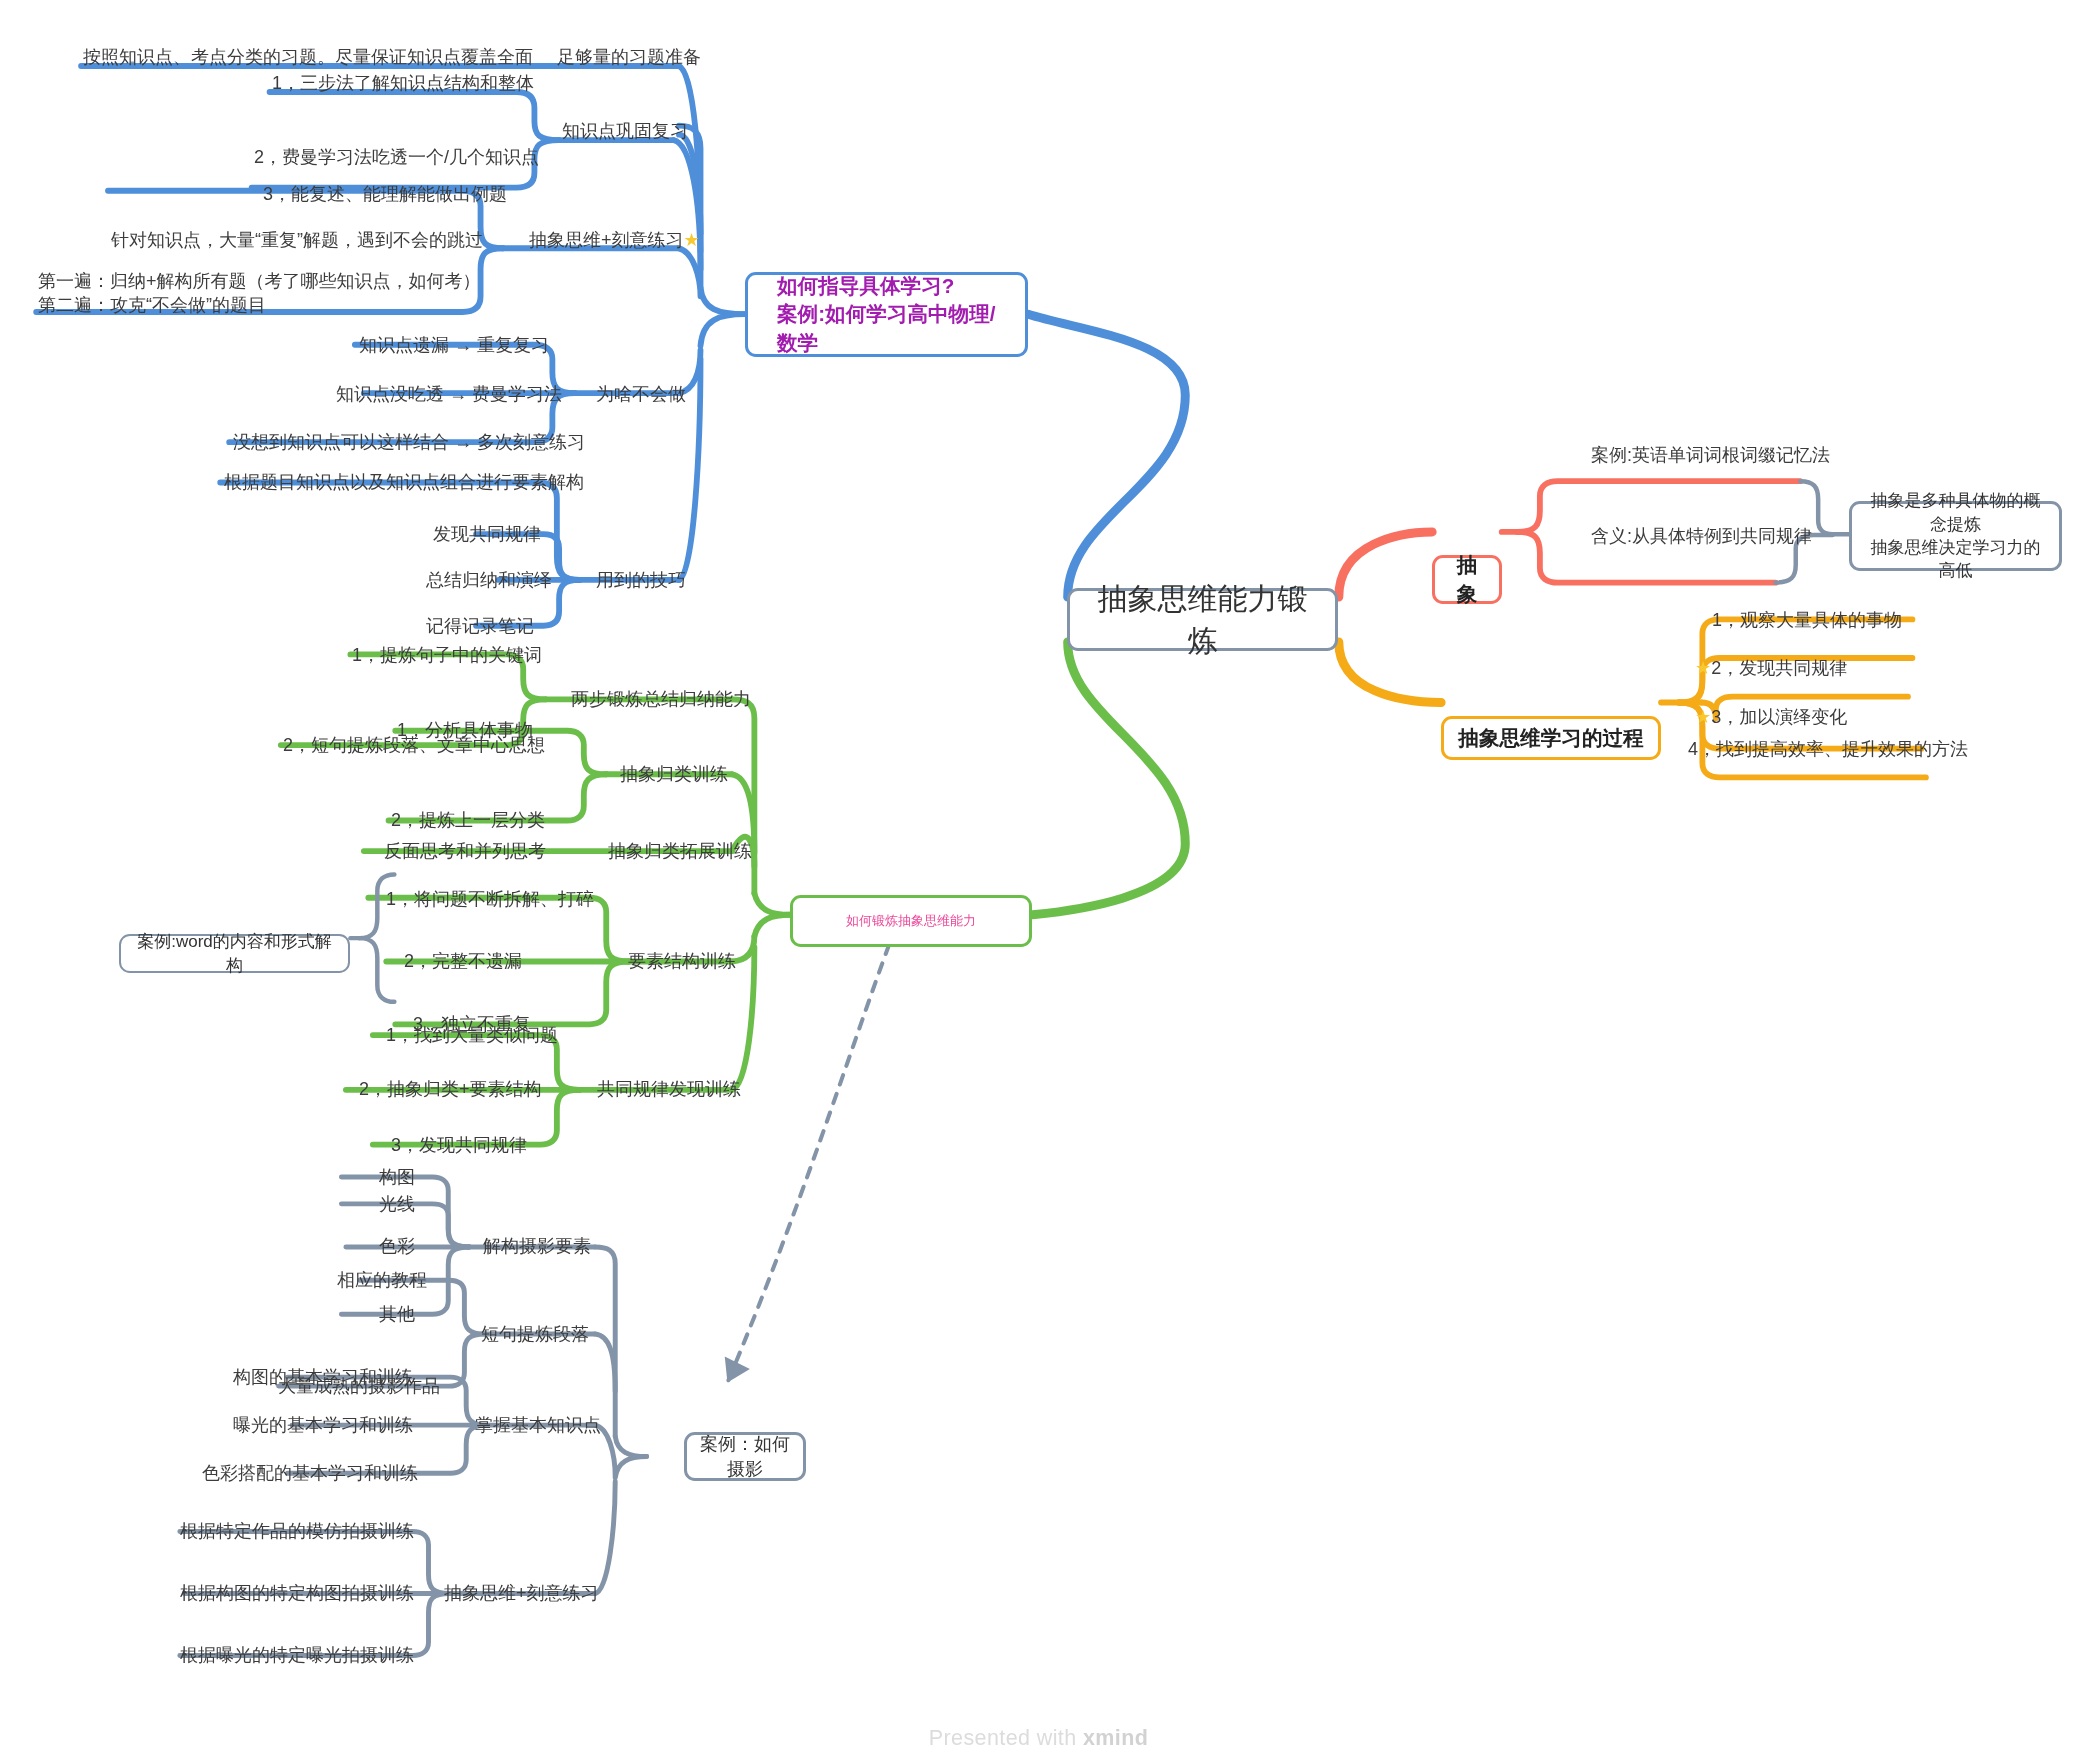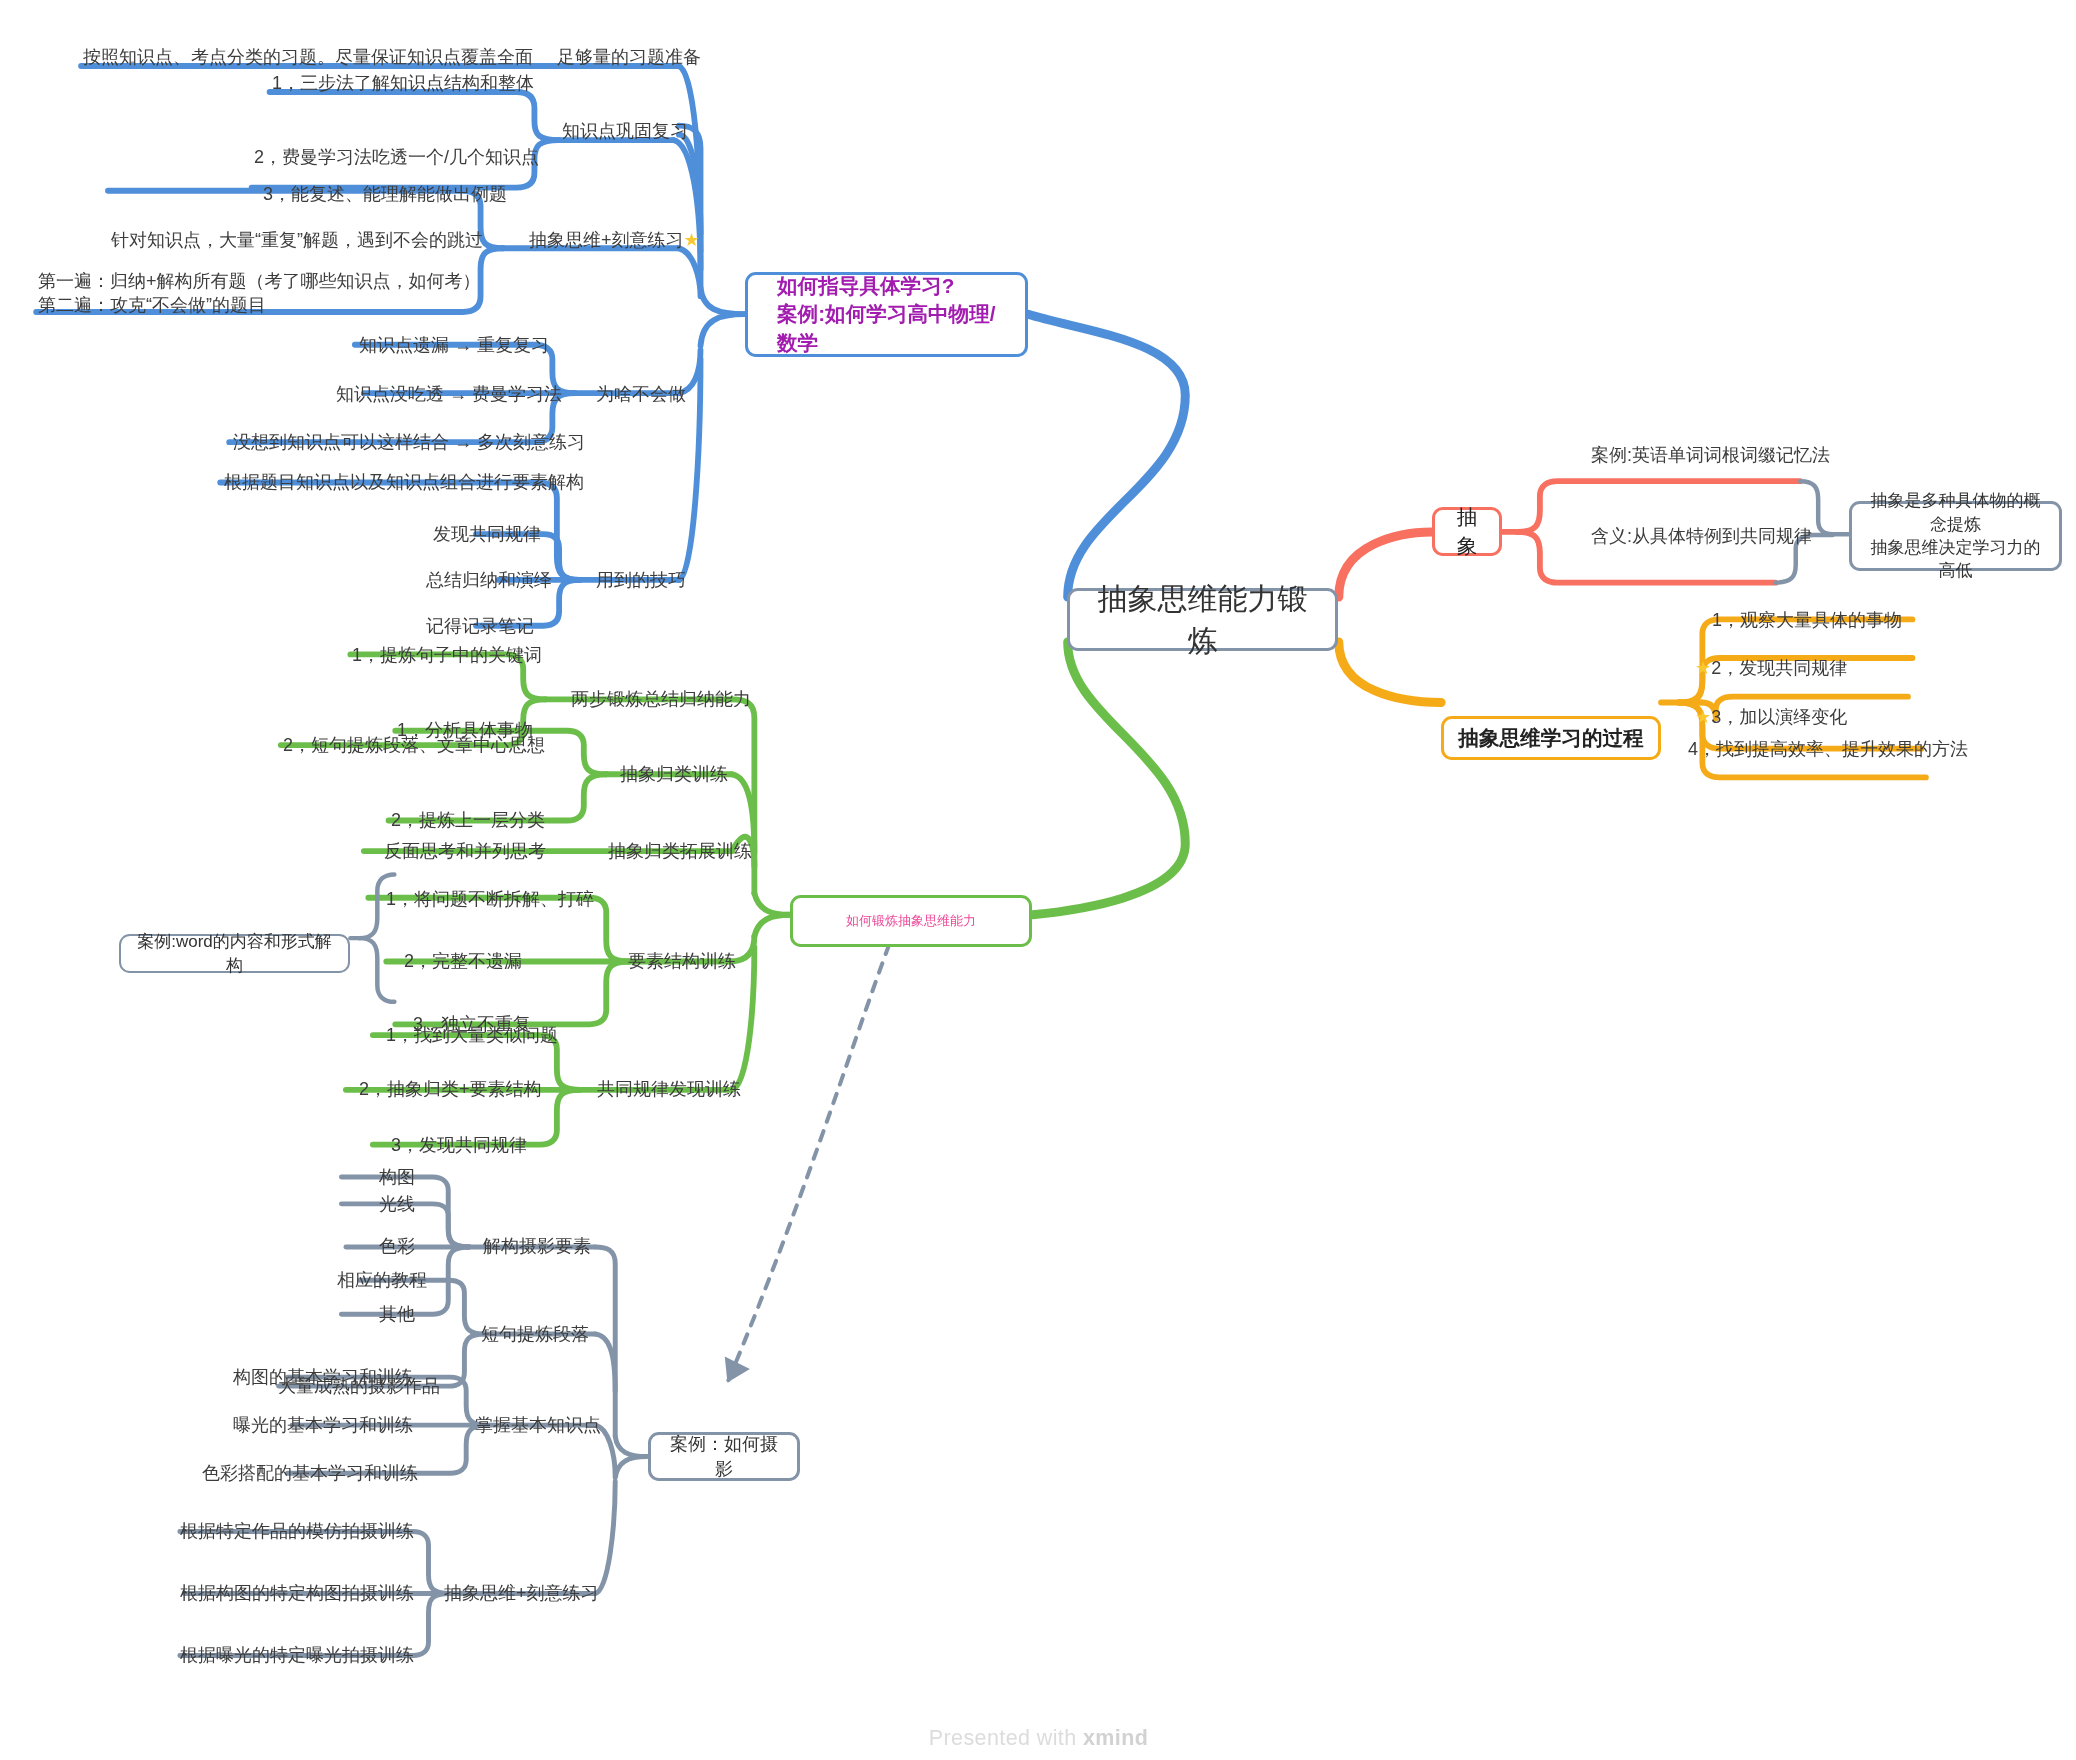--- a/index.html
+++ b/index.html
@@ -10,21 +10,21 @@
   }
   #wires{position:absolute;left:0;top:0;width:2077px;height:1760px;pointer-events:none;}
   .lbl{position:absolute;white-space:nowrap;font-size:18px;line-height:1.35;color:#3c3c3c;}
   .lbl.ml{white-space:pre-line;}
   .node{position:absolute;white-space:pre-line;border-radius:10.8px;background:#fff;
         display:flex;align-items:center;justify-content:center;text-align:center;
         line-height:1.38;box-sizing:border-box;}
   .node.root{border:3.1px solid #8494a8;font-size:30px;color:#333;padding:0 18px;}
   .node.blue{border:3.1px solid #4f8fd9;font-size:20.6px;color:#a21caf;font-weight:bold;padding:0 29px;text-align:left;justify-content:flex-start;}
   .node.green{border:3.1px solid #6cbe4b;font-size:13px;color:#ec4899;padding:0 12.6px;margin-top:6px;}
-  .node.red{border:3.1px solid #f87060;font-size:20.6px;color:#222;font-weight:normal;padding:0 12.6px;}
+  .node.red{border:3.1px solid #f87060;font-size:20.6px;color:#222;font-weight:bold;padding:0 12.6px;margin-top:48px;}
   .node.orange{border:3.1px solid #f5ab18;font-size:20.6px;color:#222;font-weight:bold;padding:0 12.6px;}
   .node.grey{border:3.1px solid #8494a8;font-size:18px;color:#333;padding:0 11.7px;}
   .node.greysm{border:2.7px solid #8494a8;font-size:17px;color:#333;padding:0 10px;}
   .star{color:#f8c82e;font-size:18px;}
   .wm{position:absolute;left:0;top:1726px;width:2077px;text-align:center;
       font-size:21.5px;color:#dcdcdc;letter-spacing:0.4px;}
   .wm b{color:#d2d2d2;}
 </style>
 </head>
 <body>
@@ -234,21 +234,21 @@
 <div class="lbl" style="left:628px;top:949px;">要素结构训练</div>
 <div class="lbl" style="left:386px;top:887px;">1，将问题不断拆解、打碎</div>
 <div class="lbl" style="left:404px;top:949px;">2，完整不遗漏</div>
 <div class="lbl" style="left:413px;top:1012px;">3，独立不重复</div>
 
 <div class="lbl" style="left:597px;top:1077px;">共同规律发现训练</div>
 <div class="lbl" style="left:386px;top:1023px;">1，找到大量类似问题</div>
 <div class="lbl" style="left:359px;top:1077px;">2，抽象归类+要素结构</div>
 <div class="lbl" style="left:391px;top:1133px;">3，发现共同规律</div>
 
-<div class="node grey" style="left:648px;top:1432px;width:152px;height:49px;">案例：如何摄影</div>
+<div class="node grey" style="left:684px;top:1432px;width:122px;height:49px;">案例：如何摄影</div>
 
 <div class="lbl" style="left:483px;top:1234px;">解构摄影要素</div>
 <div class="lbl" style="left:379px;top:1165px;">构图</div>
 <div class="lbl" style="left:379px;top:1192px;">光线</div>
 <div class="lbl" style="left:379px;top:1234px;">色彩</div>
 <div class="lbl" style="left:379px;top:1302px;">其他</div>
 
 <div class="lbl" style="left:481px;top:1322px;">短句提炼段落</div>
 <div class="lbl" style="left:337px;top:1268px;">相应的教程</div>
 <div class="lbl" style="left:278px;top:1374px;">大量成熟的摄影作品</div>

